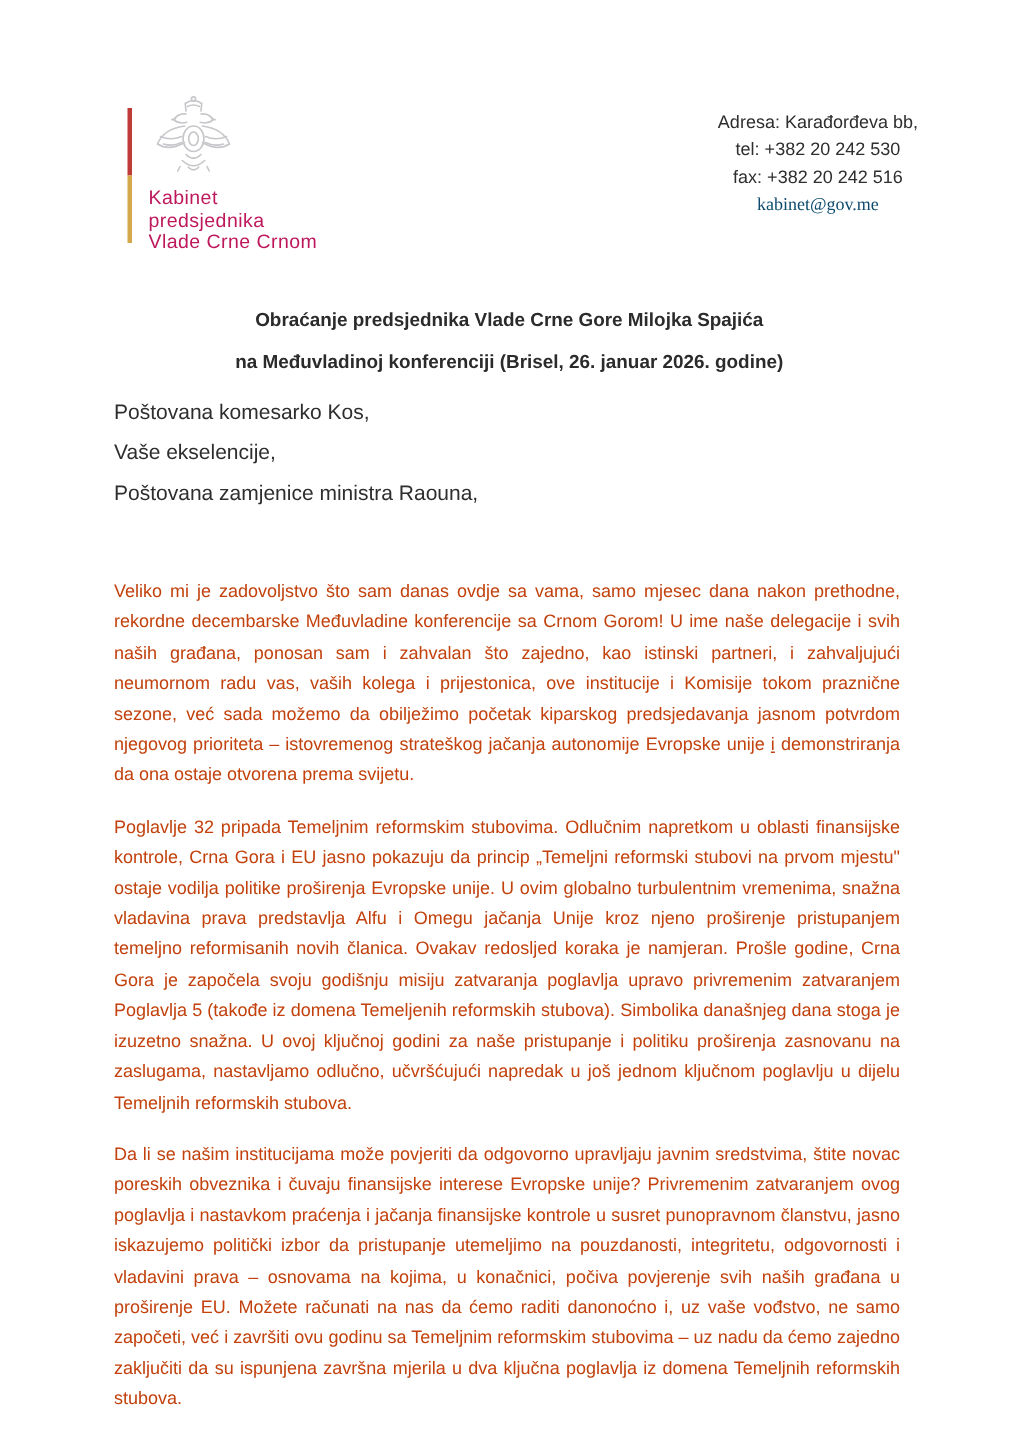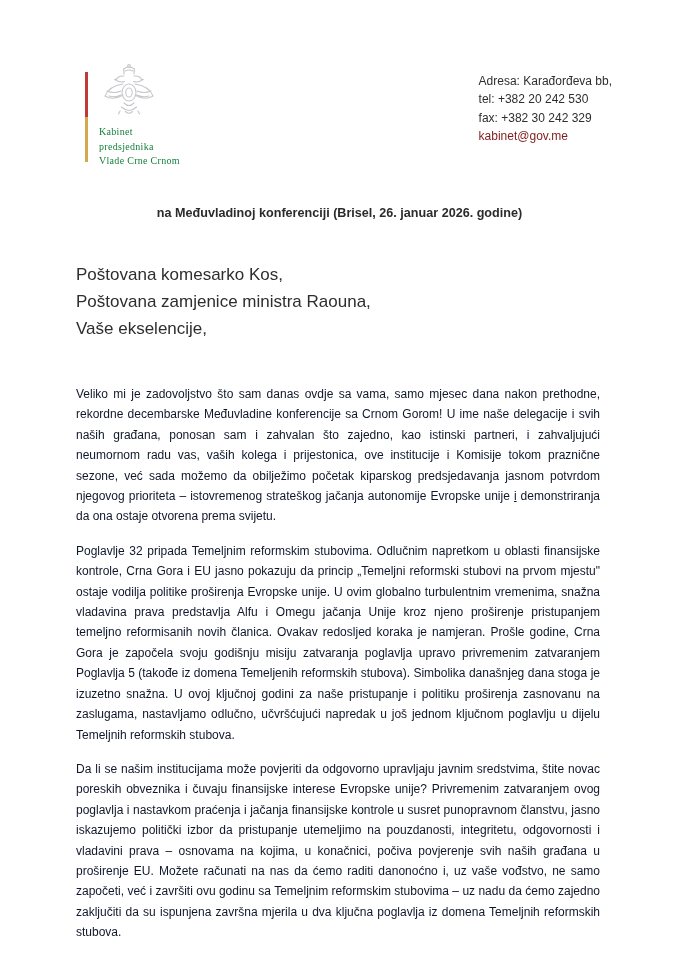--- a/index.html
+++ b/index.html
@@ -7,40 +7,40 @@
     position:relative;width:679px;height:960px;background:#ffffff;
     font-family:"Liberation Sans",sans-serif;color:#2e2e2e;overflow:hidden;
   }
   
   .brand-bar{position:absolute;left:85px;top:72px;width:3px;height:90px;}
   .brand-bar .red{width:3px;height:45px;background:#bf3b38;}
   .brand-bar .gold{width:3px;height:45px;background:#d4a94c;}
   .emblem{position:absolute;left:100px;top:63px;width:58px;height:58px;}
   .org-name{
     position:absolute;left:99px;top:125px;
-    font-family:Liberation Serif, serif;
-    font-size:10px;line-height:14.5px;color:#15803d;letter-spacing:.3px;
+    font-family:Liberation Sans, sans-serif;
+    font-size:13px;line-height:14.5px;color:#be185d;letter-spacing:.3px;
   }
   .contact{
-    position:absolute;right:67px;top:72px;text-align:left;
+    position:absolute;right:67px;top:72px;text-align:center;
     font-size:12px;line-height:18.4px;color:#2e2e2e;margin-left:28px;
   }
-  .contact .email{color:#7f1d1d;text-decoration:none;cursor:pointer;}
+  .contact .email{color:#0c4a6e;text-decoration:none;cursor:pointer;font-family:Liberation Serif, serif;}
   
   .doc-title{
     position:absolute;left:0;right:0;top:199px;text-align:center;
     font-size:12.6px;font-weight:700;color:#2b2b2b;line-height:28px;
   }
   
-  .salutation{position:absolute;left:76px;top:268px;font-size:17px;color:#2e2e2e;}
+  .salutation{position:absolute;left:76px;top:268px;font-size:14px;color:#2e2e2e;}
   .sal-line{margin:0 0 14px 0;line-height:13px;}
   
   .letter-body{
     position:absolute;left:76px;top:384px;width:524px;
-    font-size:12px;line-height:20.4px;color:#0f172a;
+    font-size:12px;line-height:20.4px;color:#c2410c;
     text-align:justify;
   }
   .letter-body p{margin:0 0 14px 0;}
   .letter-body span.b{font-weight:400;}
   .letter-body span.u{text-decoration:underline;}
 </style>
 </head>
 <body>
 
 <div class="page">
@@ -72,33 +72,34 @@
 
     <div class="org-name">
       <div>Kabinet</div>
       <div>predsjednika</div>
       <div>Vlade Crne Crnom</div>
     </div>
 
     <div class="contact">
       <div>Adresa: Karađorđeva bb,</div>
       <div>tel: +382 20 242 530</div>
-      <div>fax: +382 30 242 329</div>
+      <div>fax: +382 20 242 516</div>
       <div><a class="email">kabinet@gov.me</a></div>
     </div>
   </div>
 
   <div class="doc-title">
+    <div>Obraćanje predsjednika Vlade Crne Gore Milojka Spajića</div>
     <div>na Međuvladinoj konferenciji (Brisel, 26. januar 2026. godine)</div>
   </div>
 
   <div class="salutation">
     <div class="sal-line">Poštovana komesarko Kos,</div>
+    <div class="sal-line">Vaše ekselencije,</div>
     <div class="sal-line">Poštovana zamjenice ministra Raouna,</div>
-    <div class="sal-line">Vaše ekselencije,</div>
   </div>
 
   <div class="letter-body">
     <p><span class="">Veliko mi je zadovoljstvo što sam danas ovdje sa vama, samo mjesec dana nakon prethodne, rekordne decembarske Međuvladine konferencije sa Crnom Gorom! U ime naše delegacije i svih naših građana, ponosan sam i zahvalan što zajedno, kao istinski partneri, i zahvaljujući neumornom radu vas, vaših kolega i prijestonica, ove institucije i Komisije tokom praznične sezone, već sada možemo da obilježimo početak kiparskog predsjedavanja jasnom potvrdom njegovog prioriteta – istovremenog strateškog jačanja autonomije Evropske unije </span><span class="u">i</span><span class=""> demonstriranja da ona ostaje otvorena prema svijetu.</span></p>
     <p><span class="">Poglavlje 32 pripada Temeljnim reformskim stubovima. Odlučnim napretkom u oblasti finansijske kontrole, Crna Gora i EU jasno pokazuju da princip „Temeljni reformski stubovi na prvom mjestu" ostaje vodilja politike proširenja Evropske unije. U ovim globalno turbulentnim vremenima, snažna vladavina prava predstavlja Alfu i Omegu jačanja Unije kroz njeno proširenje pristupanjem temeljno reformisanih novih članica. Ovakav redosljed koraka je namjeran. Prošle godine, Crna Gora je započela svoju godišnju misiju zatvaranja poglavlja upravo privremenim zatvaranjem </span><span class="b ">Poglavlja 5</span><span class=""> (takođe iz domena Temeljenih reformskih stubova). Simbolika današnjeg dana stoga je izuzetno snažna. U ovoj ključnoj godini za naše pristupanje i politiku proširenja zasnovanu na zaslugama, nastavljamo odlučno, učvršćujući napredak u još jednom ključnom poglavlju u dijelu Temeljnih reformskih stubova.</span></p>
     <p><span class="">Da li se našim institucijama može povjeriti da odgovorno upravljaju javnim sredstvima, štite novac poreskih obveznika i čuvaju finansijske interese Evropske unije? Privremenim zatvaranjem ovog poglavlja i nastavkom praćenja i jačanja finansijske kontrole u susret punopravnom članstvu, jasno iskazujemo politički izbor da pristupanje utemeljimo na pouzdanosti, integritetu, odgovornosti i vladavini prava – osnovama na kojima, u konačnici, počiva povjerenje svih naših građana u proširenje EU. Možete računati na nas da ćemo raditi danonoćno i, uz vaše vođstvo, ne samo započeti, već i završiti ovu godinu sa Temeljnim reformskim stubovima – uz nadu da ćemo zajedno zaključiti da su ispunjena završna mjerila u dva ključna poglavlja iz domena Temeljnih reformskih stubova.</span></p>
   </div>
 
 </div>
 

